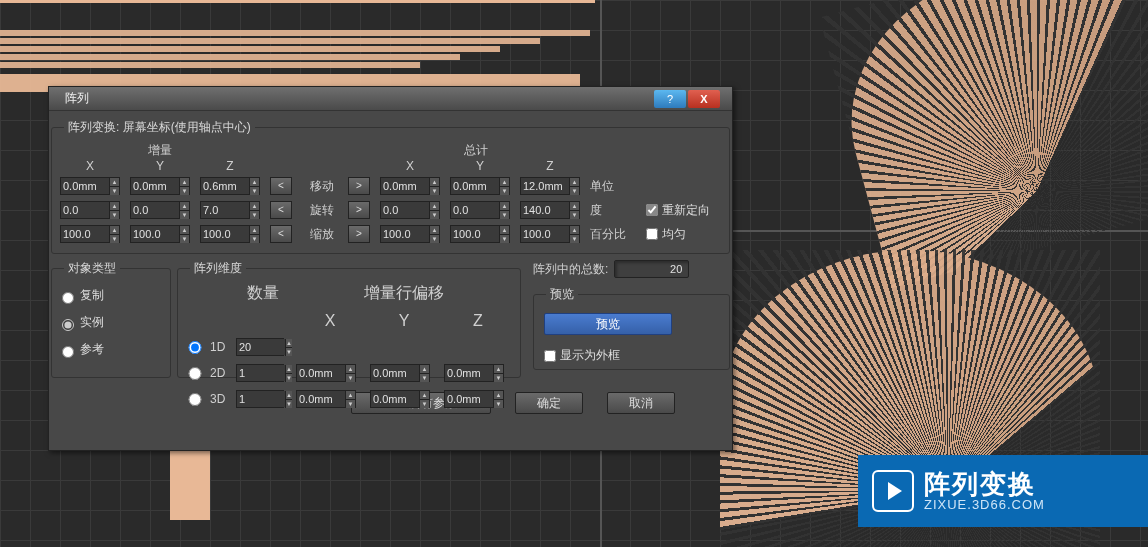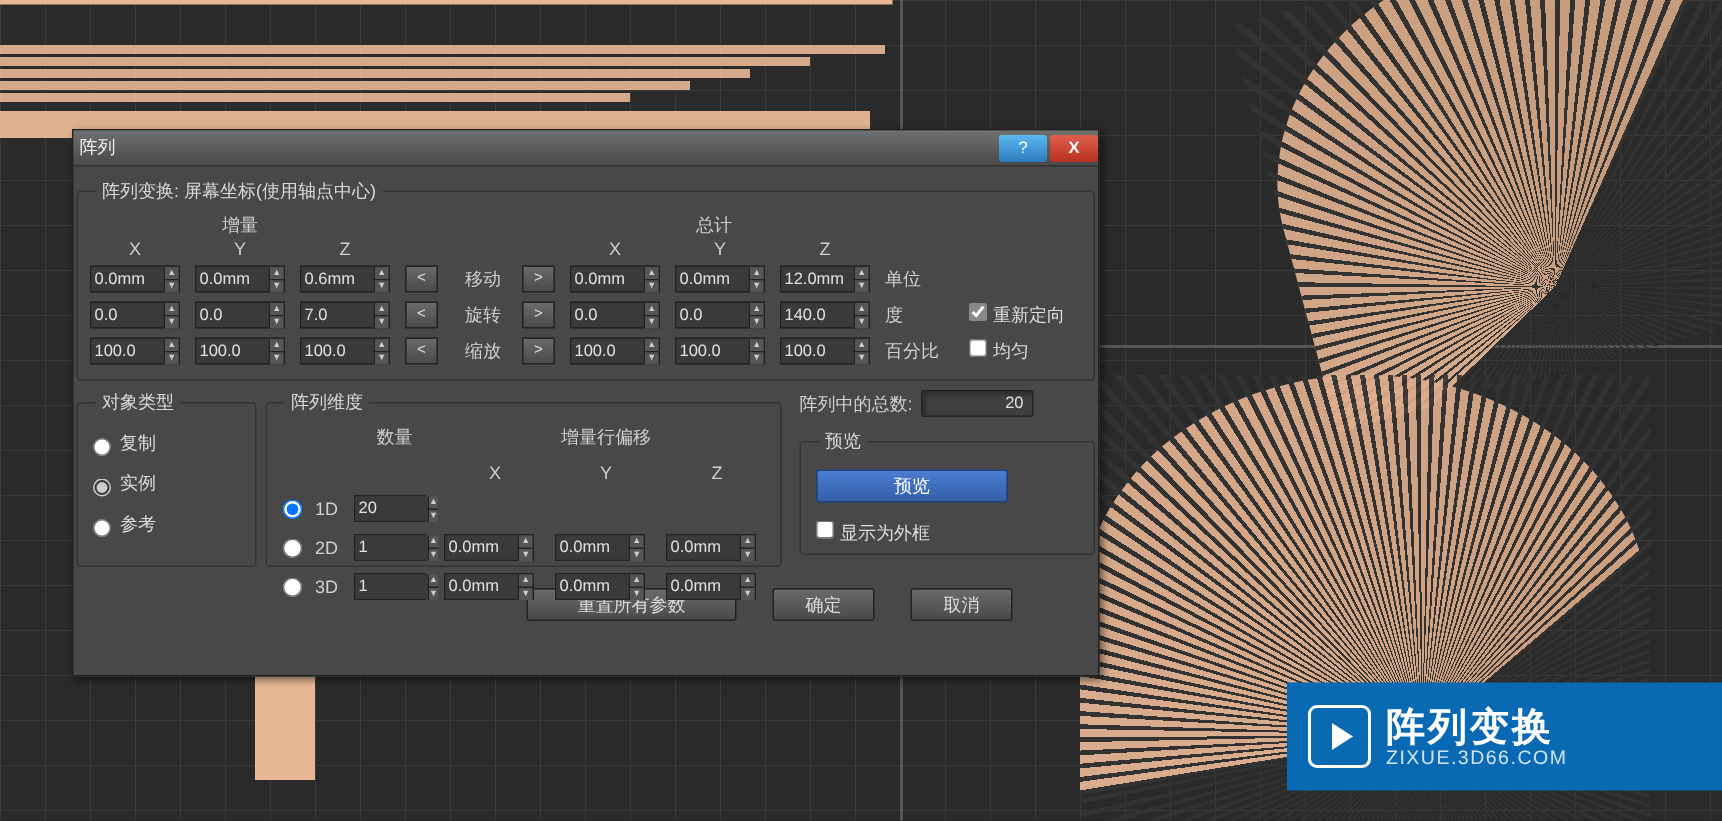--- a/index.html
+++ b/index.html
@@ -29,21 +29,21 @@
   background: conic-gradient(from -100deg at 60% 75%, #e8b896 0deg, #d8a886 150deg, transparent 150deg);
   border-radius: 50% 50% 0 0; opacity:.92;}
 .fan-bottom::after{content:"";position:absolute;inset:0;
   background: repeating-conic-gradient(from -100deg at 60% 75%, #333 0 0.8deg, transparent 0.8deg 2.2deg);}
 .small-obj { position:absolute; top:440px; left:170px; width:40px; height:80px; background:#e8b896; }
 
 
 .dlg { position:absolute; left:48px; top:86px; width:685px; height:365px;
   background:#484848; border:1px solid #222; box-shadow:2px 2px 5px rgba(0,0,0,.5); }
 .titlebar { height:24px; background:linear-gradient(#6f6f6f,#4a4a4a); display:flex; align-items:center;
-  padding:0 0; font-size:12px; color:#eee; border-bottom:1px solid #333; }
+  padding:0 12px; font-size:12px; color:#eee; border-bottom:1px solid #333; }
 .titlebar .title { flex:1; padding-left:4px; }
 .titlebar .tbtn { width:32px; height:18px; margin-left:2px; border-radius:2px; text-align:center;
   font-size:11px; line-height:18px; cursor:pointer; }
 .tb-help { background:linear-gradient(#5cb8f0,#2e7bbd); color:#fff; }
 .tb-close { background:linear-gradient(#e06050,#b83020); color:#fff; width:42px; font-weight:bold; }
 
 .dlg-body { padding:8px 2px; color:#d0d0d0; font-size:12px; }
 
 fieldset.fs { border:1px solid #333; border-radius:3px; padding:6px 8px 10px; margin-bottom:6px; position:relative; }
 fieldset.fs > legend { padding:0 4px; font-size:12px; color:#d8d8d8; margin-left:4px;}
@@ -57,32 +57,32 @@
 .spinner .arr div { flex:1; background:#555; text-align:center; font-size:6px; line-height:8px;
   color:#ccc; border-left:1px solid #222; cursor:pointer; }
 .spinner .arr div:first-child { border-bottom:1px solid #222; }
 
 .dirbtn { width:22px; height:18px; background:linear-gradient(#6a6a6a,#4a4a4a); border:1px solid #222;
   text-align:center; font-size:10px; line-height:16px; color:#ddd; cursor:pointer; }
 
 .grid3 { display:grid; grid-template-columns: 64px 64px 64px 26px 40px 26px 64px 64px 64px 50px auto;
   gap:6px 6px; align-items:center; }
 
-.chk { display:inline-flex; gap:4px; font-size:12px; color:#ddd; }
+.chk { display:inline-flex; align-items:center; gap:4px; font-size:12px; color:#ddd; }
 .chk input { width:12px; height:12px; accent-color:#888; }
 
 .bottom { display:flex; gap:6px; align-items:flex-start; }
 .bottom fieldset { flex-shrink:0; }
 
 .radio-col { display:flex; flex-direction:column; gap:10px; padding:4px 2px; }
 .radio-item { display:flex; align-items:flex-end; gap:6px; font-size:12px; color:#ddd; cursor:pointer; }
 .radio-item input { width:12px; height:12px; accent-color:#ccc; }
 
 .dim-grid { display:grid; grid-template-columns: 18px 20px 54px 68px 68px 68px; gap:8px 6px; align-items:center; }
-.dim-hdr { font-size:12px; text-align:center; }
+.dim-hdr { font-size:16px; text-align:center; }
 
 .count-row { display:flex; align-items:center; gap:6px; font-size:12px; margin-bottom:8px; }
 .count-row .cbox { width:75px; height:18px; background:#3f3f3f; border:1px solid #222;
   text-align:right; padding:0 6px; line-height:16px; color:#e0e0e0; font-size:11px; border-radius:2px;
   box-shadow: inset 2px 2px 3px rgba(0,0,0,.3); }
 
 .btn { display:inline-block; min-width:68px; height:22px; background:linear-gradient(#6a6a6a,#4a4a4a);
   border:1px solid #222; text-align:center; font-size:12px; line-height:20px; color:#ddd; cursor:pointer;
   border-radius:2px; }
 .btn-blue { background:linear-gradient(#4a7cd0,#3560a8); color:#fff; border-color:#204080; width:128px;}

